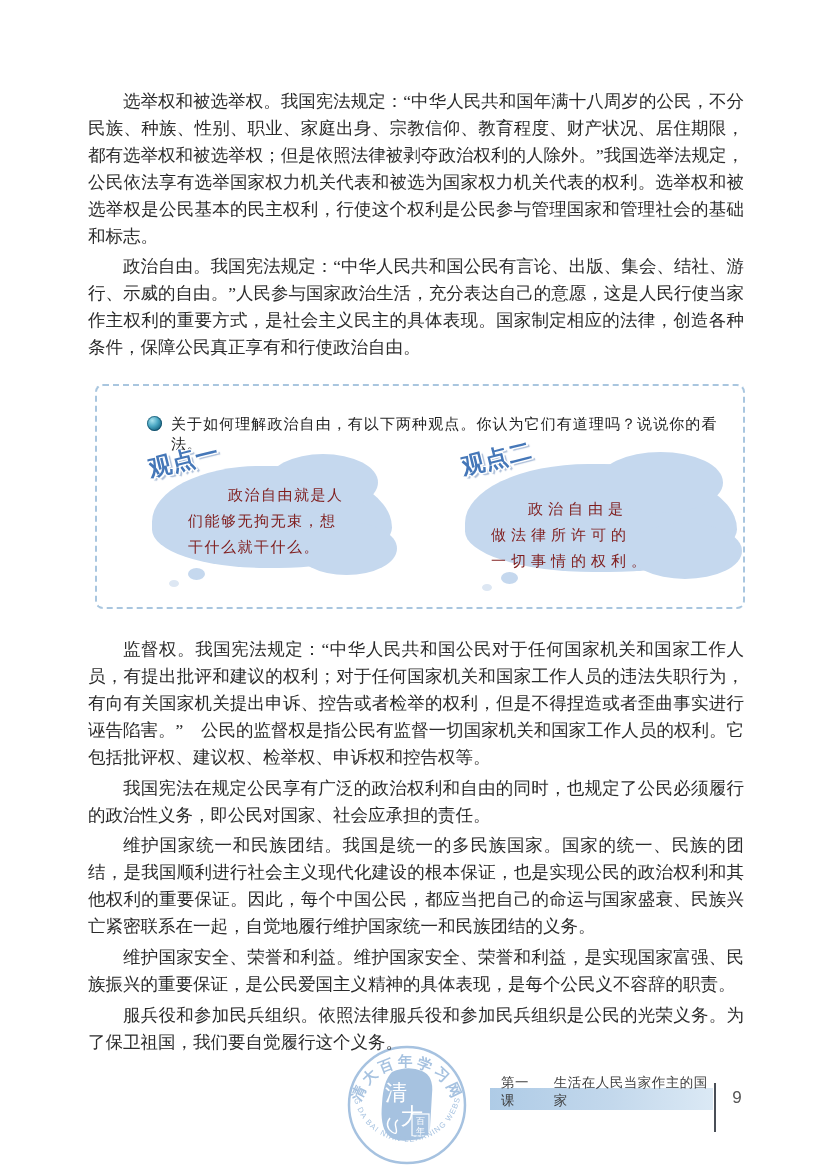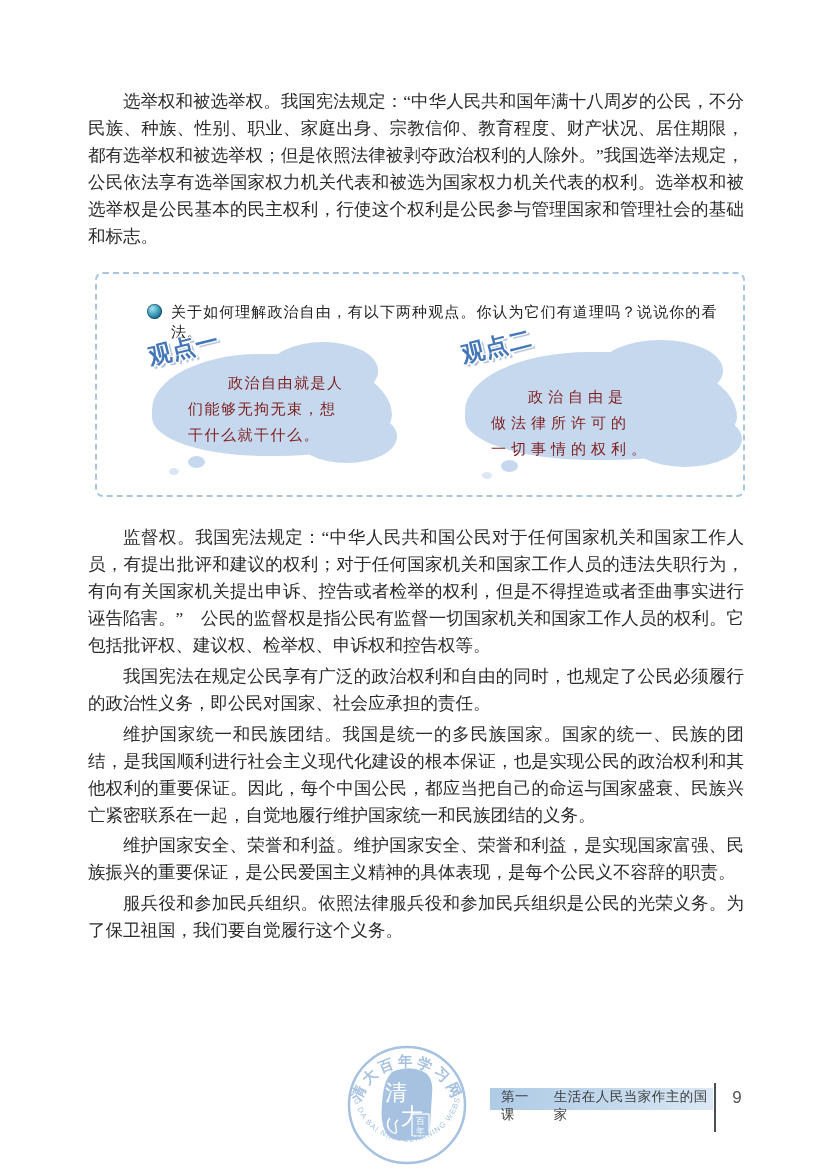--- a/index.html
+++ b/index.html
@@ -117,21 +117,21 @@
   .bubble-1 .vp-text { left: 36px; top: 16px; letter-spacing: 1.5px; text-indent: 40px; }
   .bubble-2 .vp-text { left: 26px; top: 32px; letter-spacing: 5px;   text-indent: 37px; }
 
   
   .footer-bar {
     position: absolute;
     left: 490px; top: 1088px;
     width: 223px; height: 22px;
     background: linear-gradient(90deg, #aecbe6 0%, #c3d8ec 55%, #dbe9f5 100%);
     display: flex;
-    align-items: flex-start;
+    align-items: flex-end;
     gap: 13px;
     padding-left: 11px;
     box-sizing: border-box;
     font-size: 13.5px;
     letter-spacing: 0.5px;
     color: #3c3c3c;
   }
   .footer-divider {
     position: absolute;
     left: 714px; top: 1083px;
@@ -170,20 +170,21 @@
     <text font-size="14.5" font-weight="bold" fill="#a6c2e0" letter-spacing="3.5">
       <textPath href="#wm-arc-top" startOffset="50%" text-anchor="middle">清大百年学习网</textPath>
     </text>
     <text font-size="7.6" fill="#a6c2e0" letter-spacing="1.1" font-family="Liberation Sans, sans-serif">
       <textPath href="#wm-arc-bottom" startOffset="50%" text-anchor="middle">QING DA BAI NIAN LEARNING WEBSITE</textPath>
     </text>
   </svg>
 
   <div class="body-flow">
     <p class="para">选举权和被选举权。我国宪法规定：“中华人民共和国年满十八周岁的公民，不分民族、种族、性别、职业、家庭出身、宗教信仰、教育程度、财产状况、居住期限，都有选举权和被选举权；但是依照法律被剥夺政治权利的人除外。”我国选举法规定，公民依法享有选举国家权力机关代表和被选为国家权力机关代表的权利。选举权和被选举权是公民基本的民主权利，行使这个权利是公民参与管理国家和管理社会的基础和标志。</p>
+    <p class="para">政治自由。我国宪法规定：“中华人民共和国公民有言论、出版、集会、结社、游行、示威的自由。”人民参与国家政治生活，充分表达自己的意愿，这是人民行使当家作主权利的重要方式，是社会主义民主的具体表现。国家制定相应的法律，创造各种条件，保障公民真正享有和行使政治自由。</p>
 
     <section class="activity-box">
       <div class="prompt-row">
         <span class="globe"></span>
         <span>关于如何理解政治自由，有以下两种观点。你认为它们有道理吗？说说你的看法。</span>
       </div>
 
       <div class="bubble bubble-1">
         <div class="cloud"></div>
         <div class="tail-big"></div>

